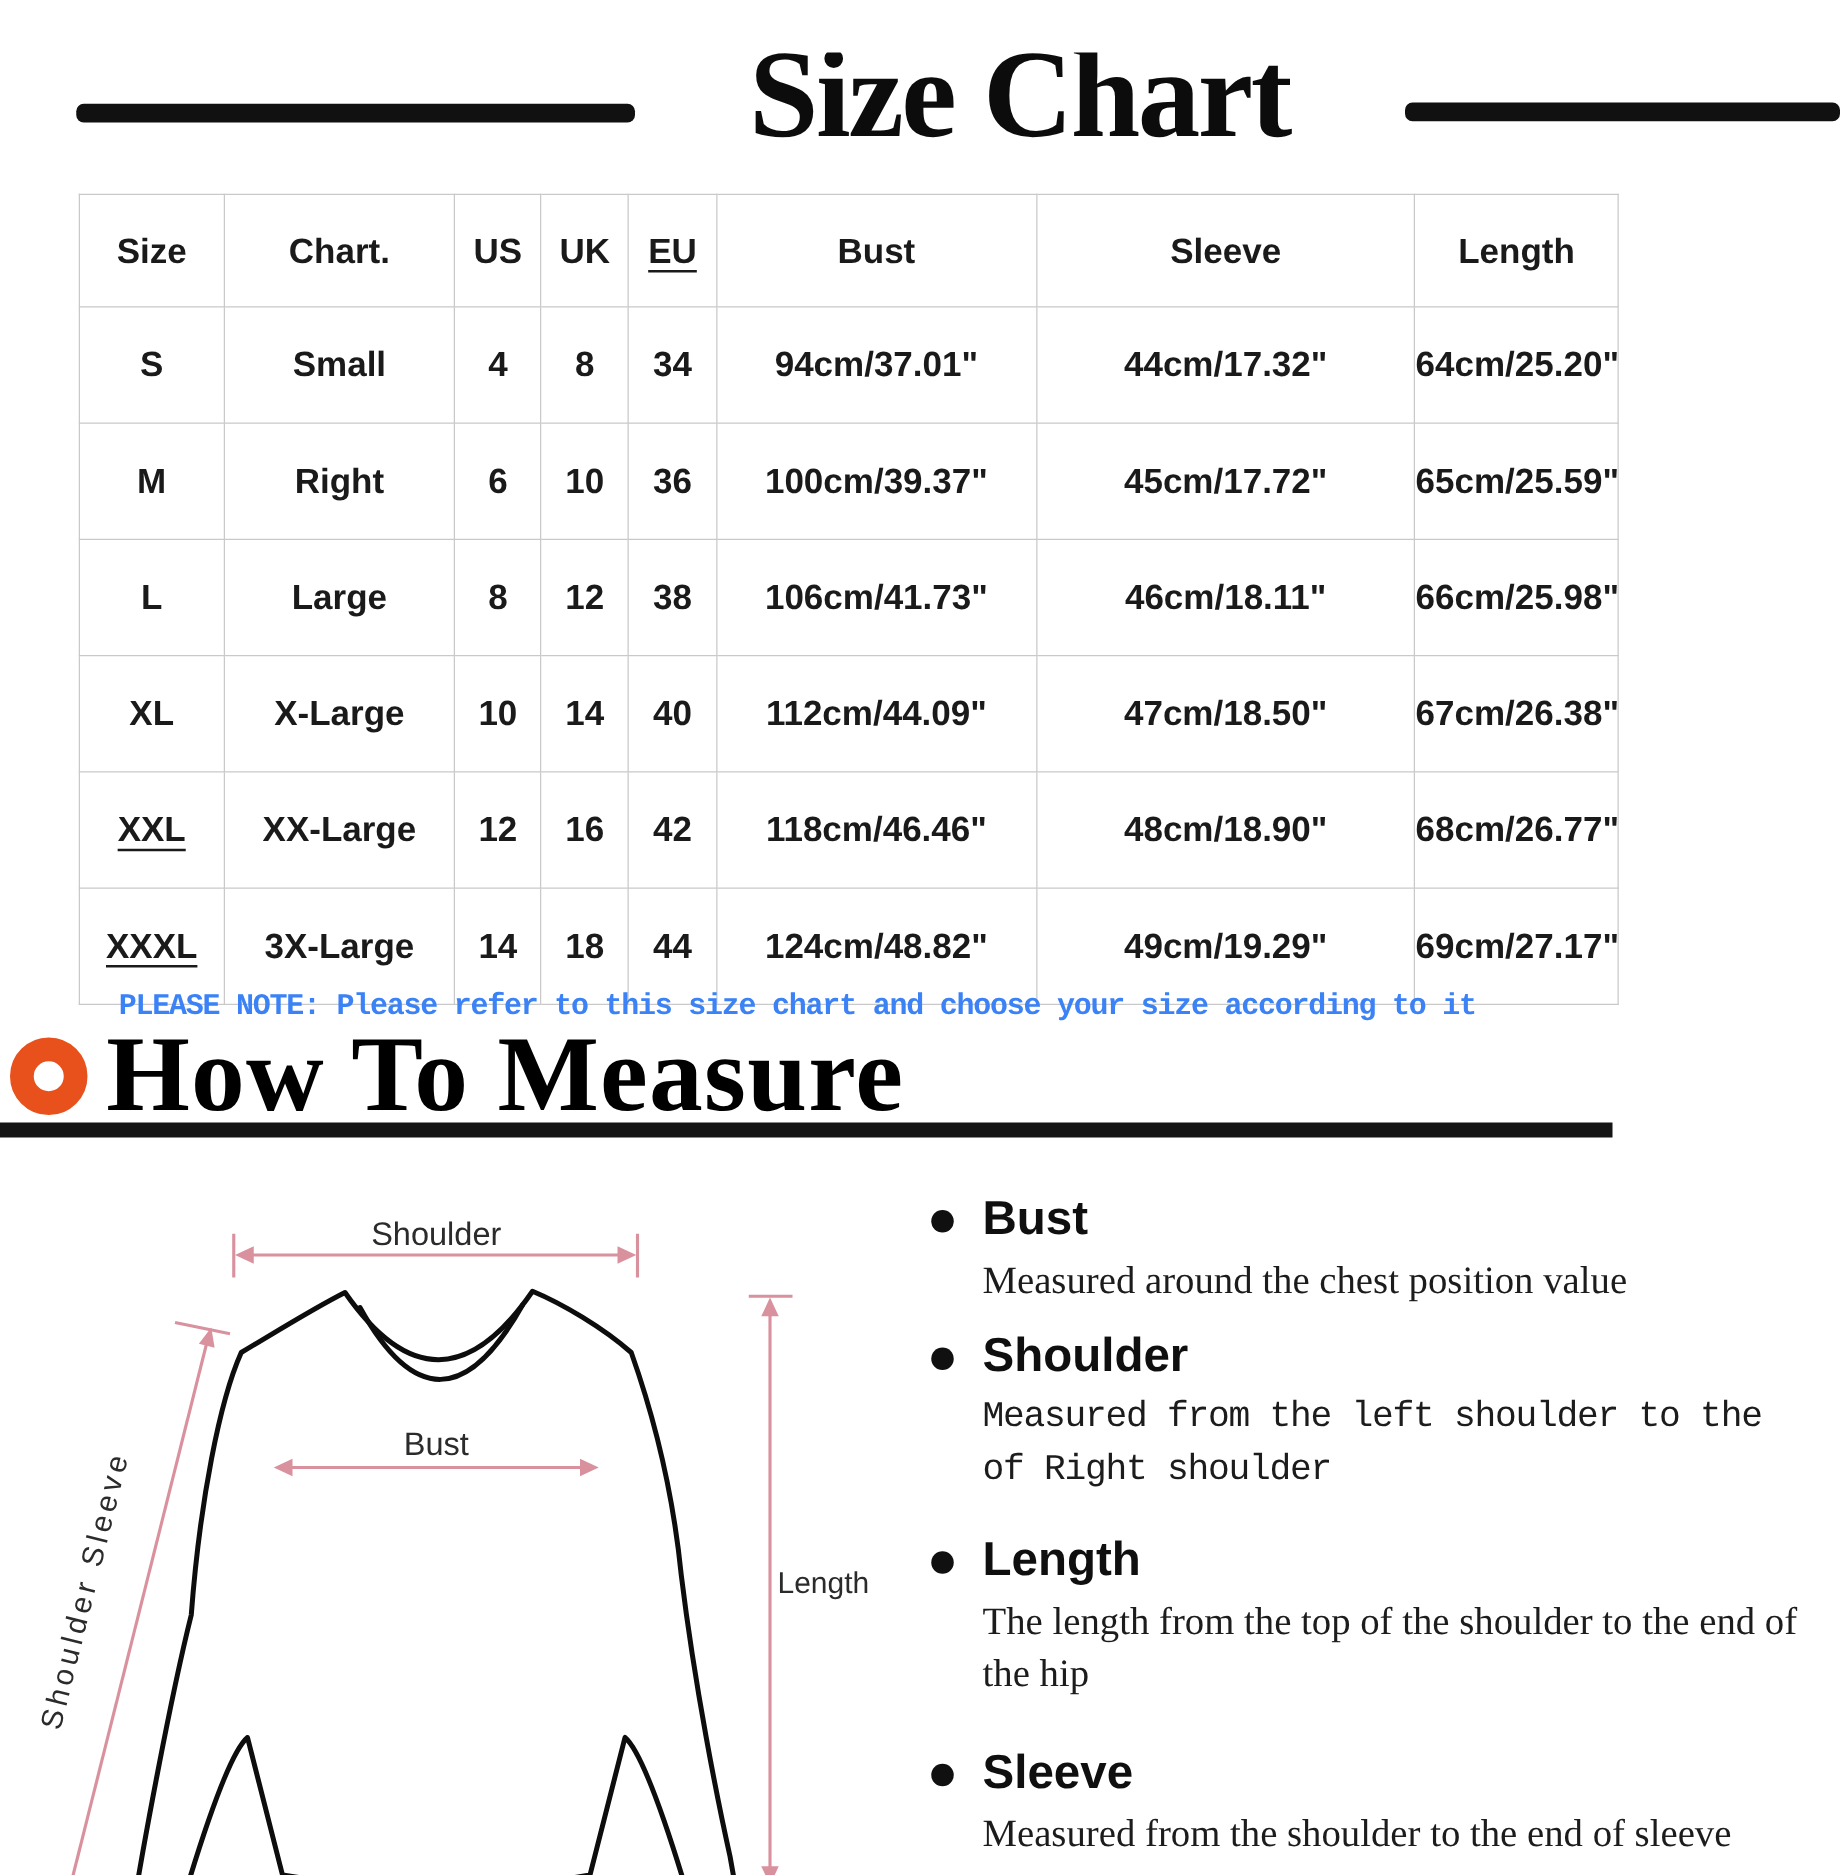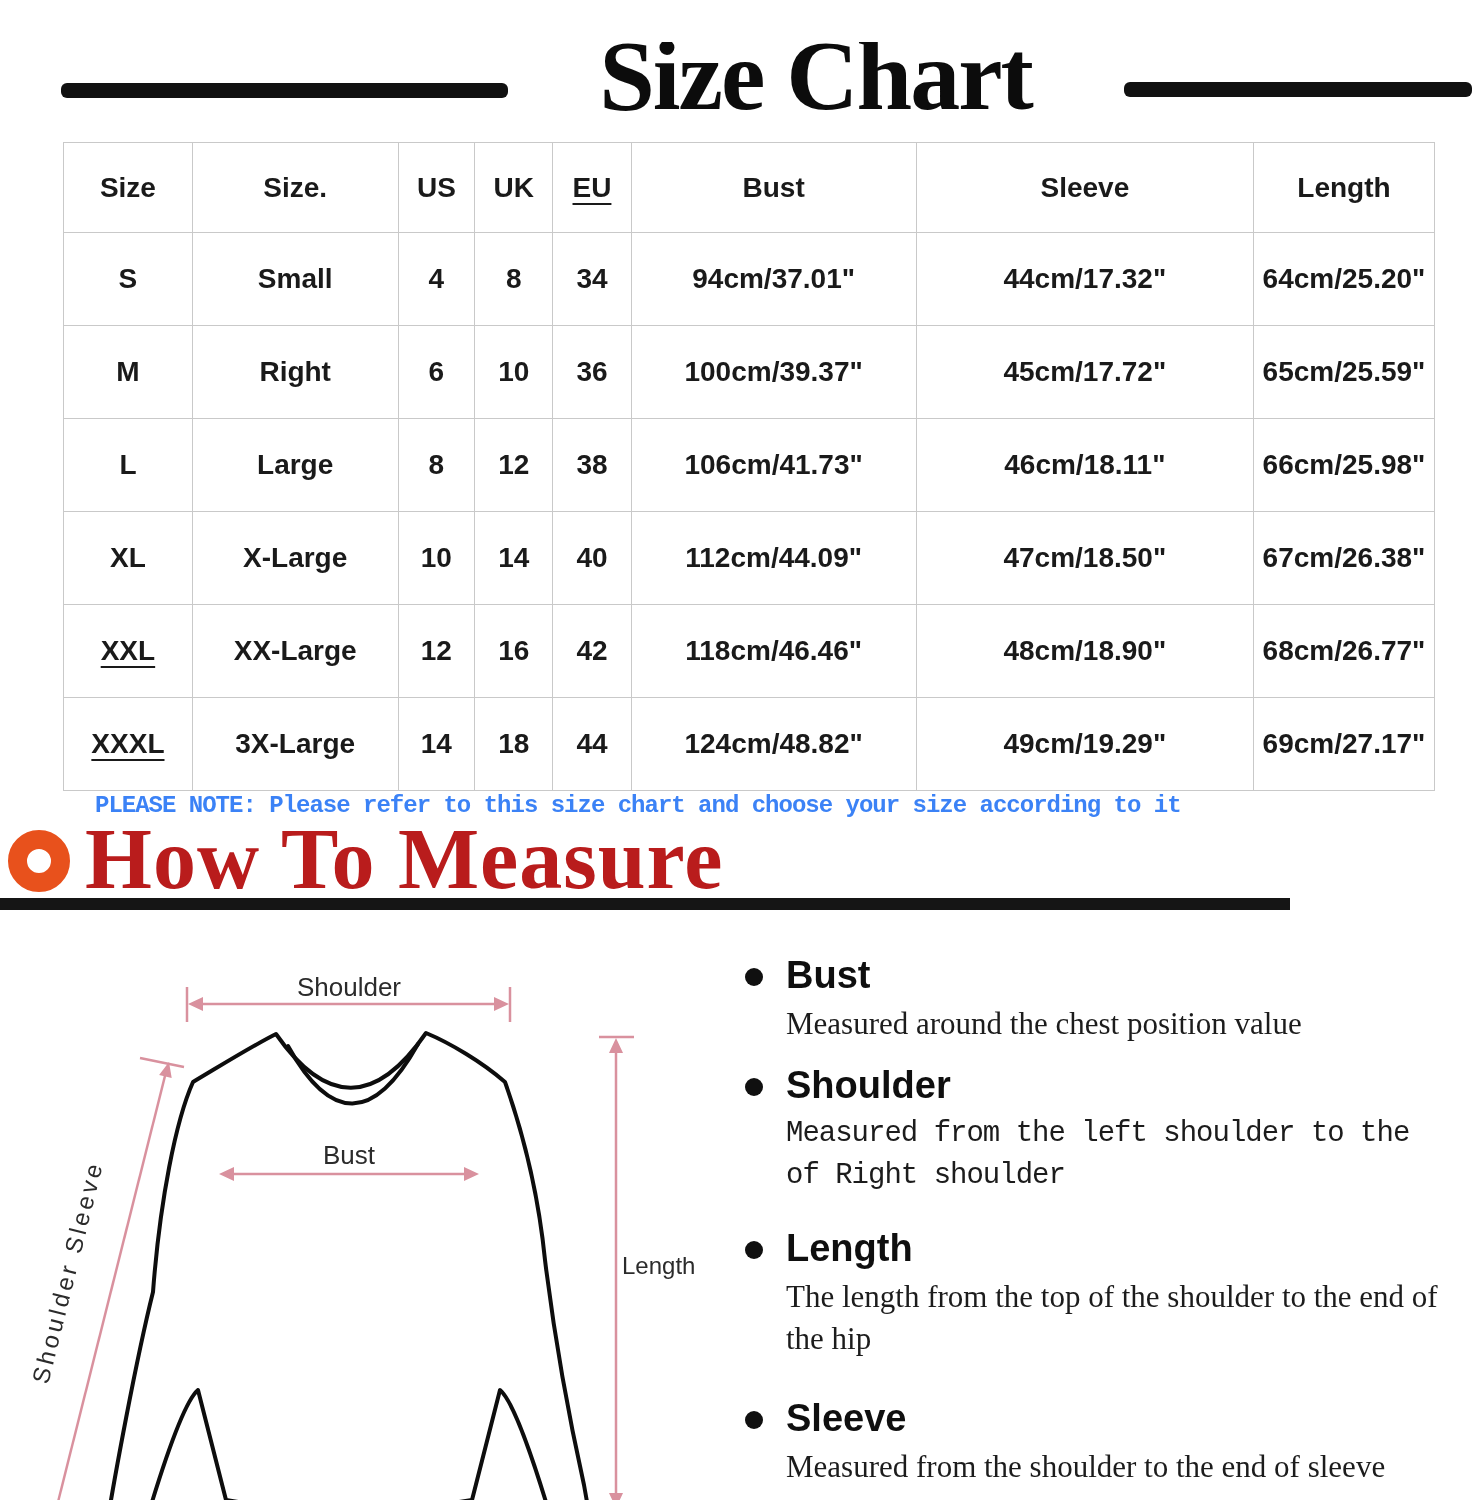--- a/index.html
+++ b/index.html
@@ -16,21 +16,21 @@
   .title-bar.right { left:1124px; top:40px; width:348px; }
   .page-title {
     position:absolute; left:507px; top:-16px; width:617px;
     text-align:center; font-family:"Liberation Serif", serif;
     font-weight:bold; font-size:100px; line-height:1.0; color:#0c0c0c;
     letter-spacing:-2px; white-space:nowrap;
   }
 
   
   table.size-table {
-    position:absolute; left:63px; top:100px; width:1372px; height:648px;
+    position:absolute; left:63px; top:113px; width:1232px; height:648px;
     border-collapse:collapse; table-layout:fixed;
   }
   table.size-table th, table.size-table td {
     border:1px solid #c9c9c9; text-align:center; vertical-align:middle;
     font-weight:bold; font-size:28px; color:#1a1a1a; padding:0;
   }
   table.size-table thead tr { height:90px; }
   table.size-table tbody tr { height:93px; }
   .squiggle {
     text-decoration-line:underline; text-decoration-style:wavy;
@@ -47,21 +47,21 @@
   }
 
   
   .donut {
     position:absolute; left:8px; top:788px; width:62px; height:62px;
     border:19px solid #e8511c; border-radius:50%; background:#fff;
   }
   .measure-heading {
     position:absolute; left:85px; top:774px;
     font-family:"Liberation Serif", serif; font-weight:bold;
-    font-size:86px; line-height:1.0; color:#b91c1c; white-space:nowrap;
+    font-size:86px; line-height:1.0; color:#000000; white-space:nowrap;
     letter-spacing:1px;
   }
   .measure-rule {
     position:absolute; left:0; top:856px; width:1290px; height:12px;
     background:#151515;
   }
 
   
   .diagram { position:absolute; left:0px; top:888px; width:700px; height:612px; }
   .diagram svg { display:block; }
@@ -111,21 +111,21 @@
         <col style="width:5.6%">
       <col style="width:5.7%">
         <col style="width:5.7%">
         <col style="width:20.8%">
       <col style="width:24.6%">
         <col style="width:13.2%">
     </colgroup>
     <thead>
         <tr id="size-table-head">
           <th>Size</th>
-          <th>Size.</th>
+          <th>Chart.</th>
           <th>US</th>
           <th>UK</th>
           <th class="squiggle">EU</th>
           <th>Bust</th>
           <th>Sleeve</th>
           <th>Length</th>
         </tr>
       </thead>
     <tbody id="size-table-body">
         <tr>

